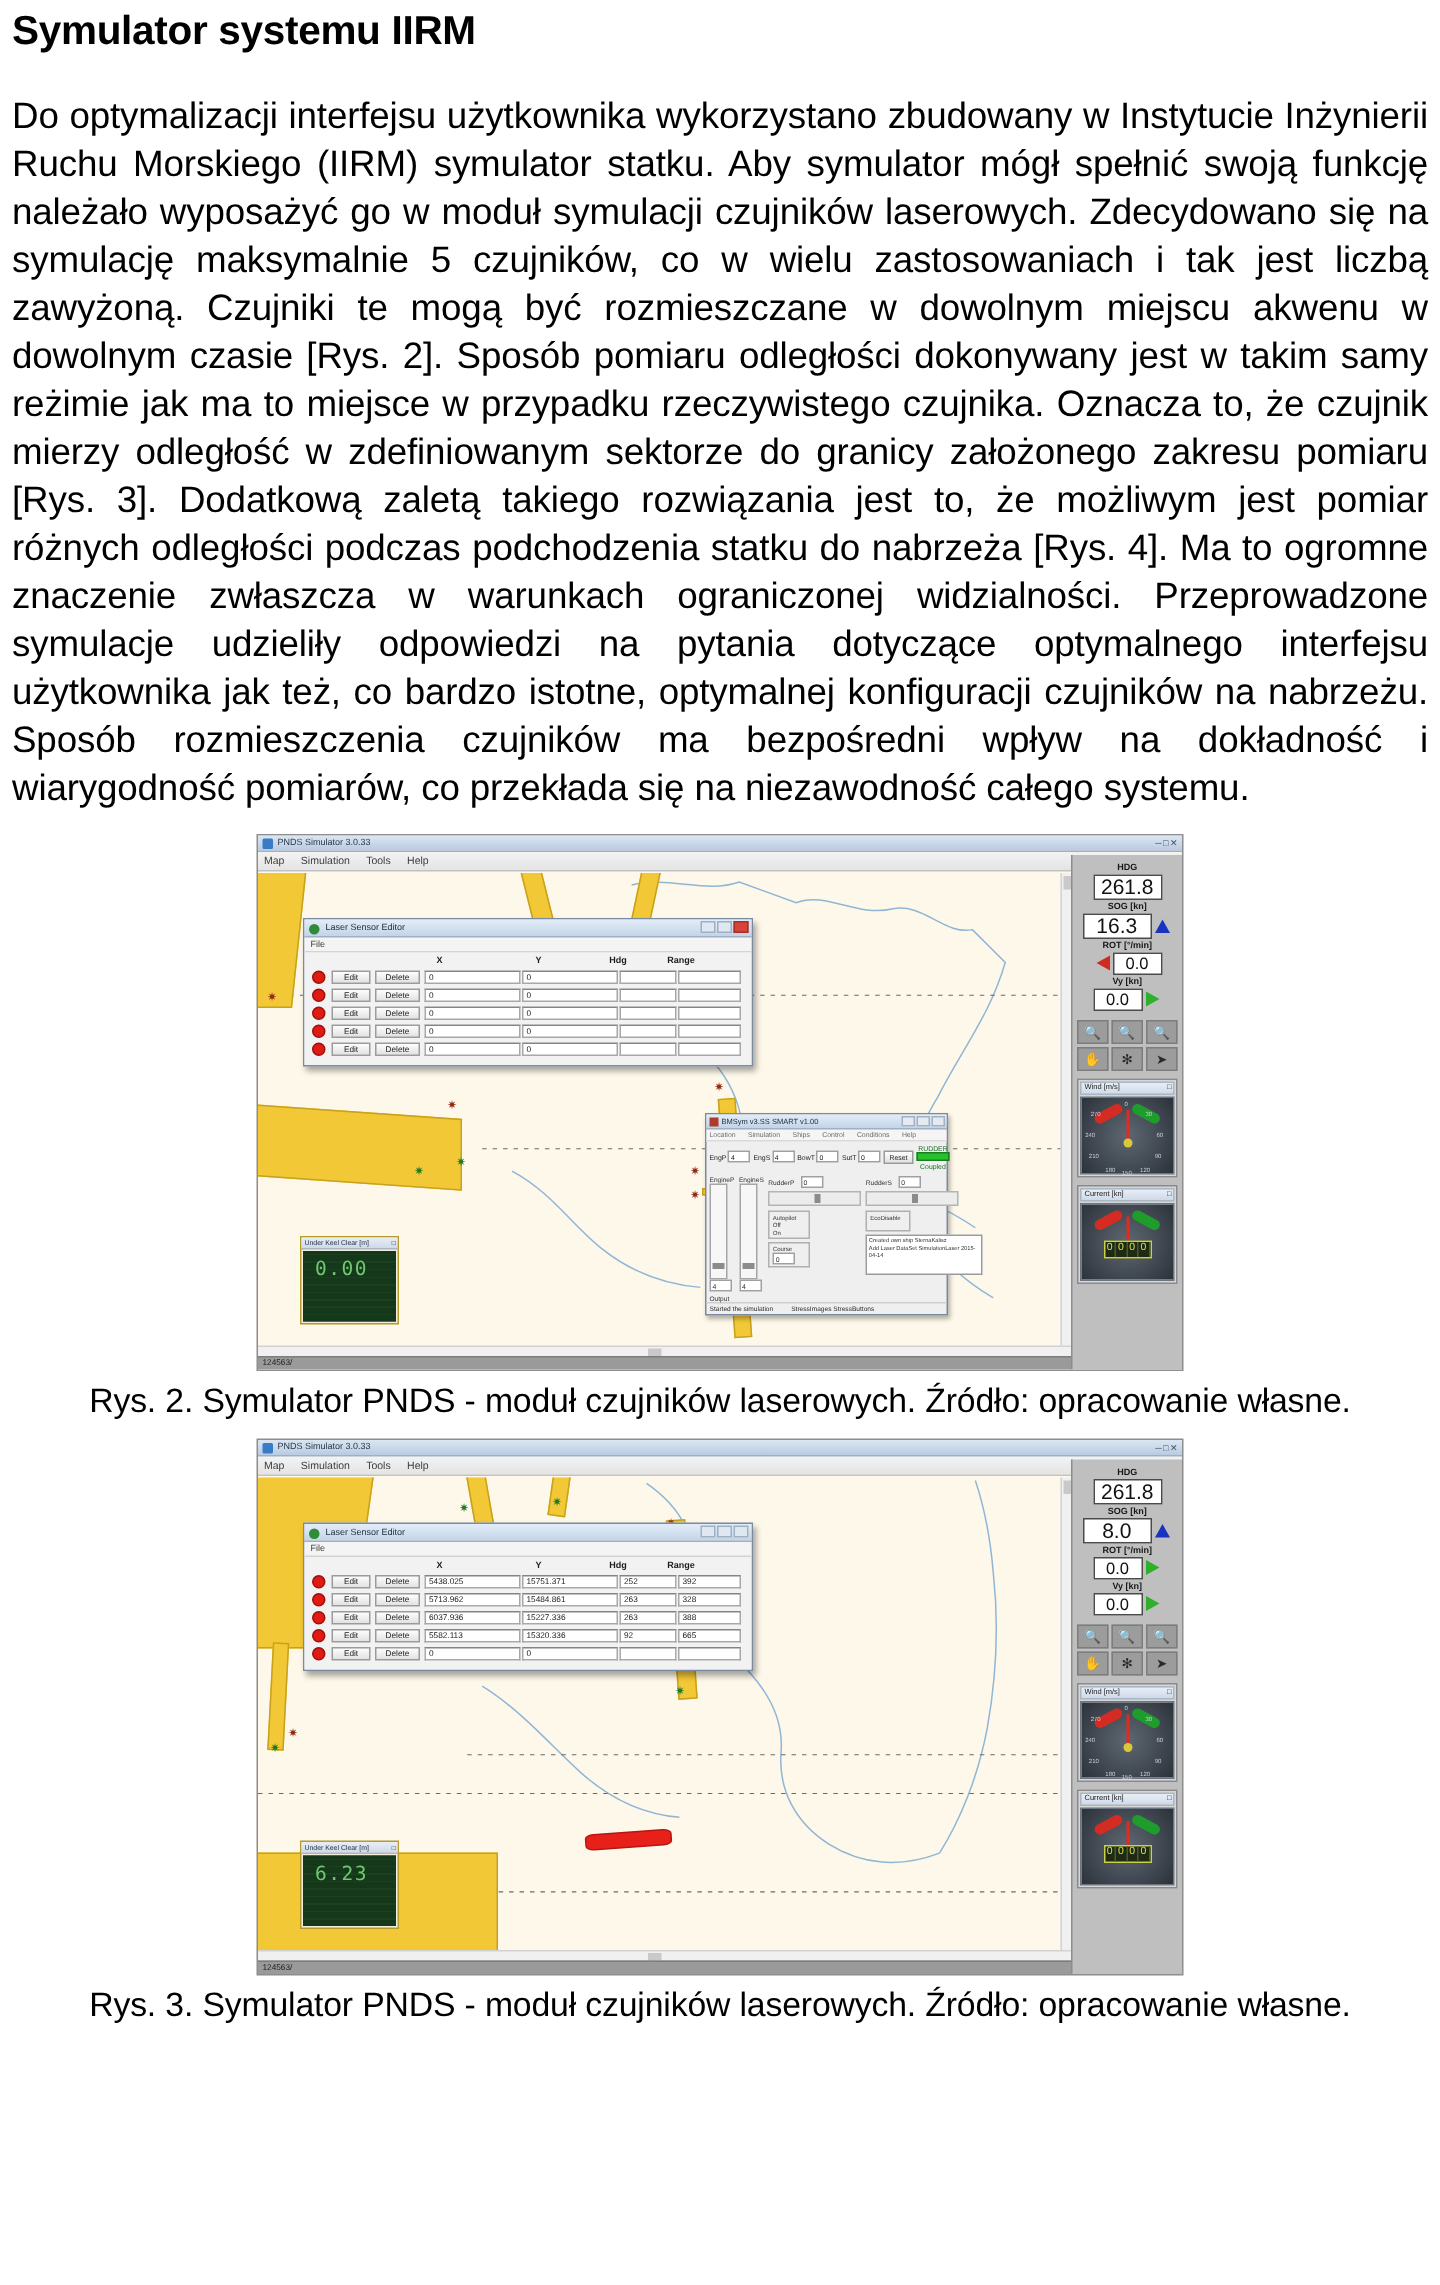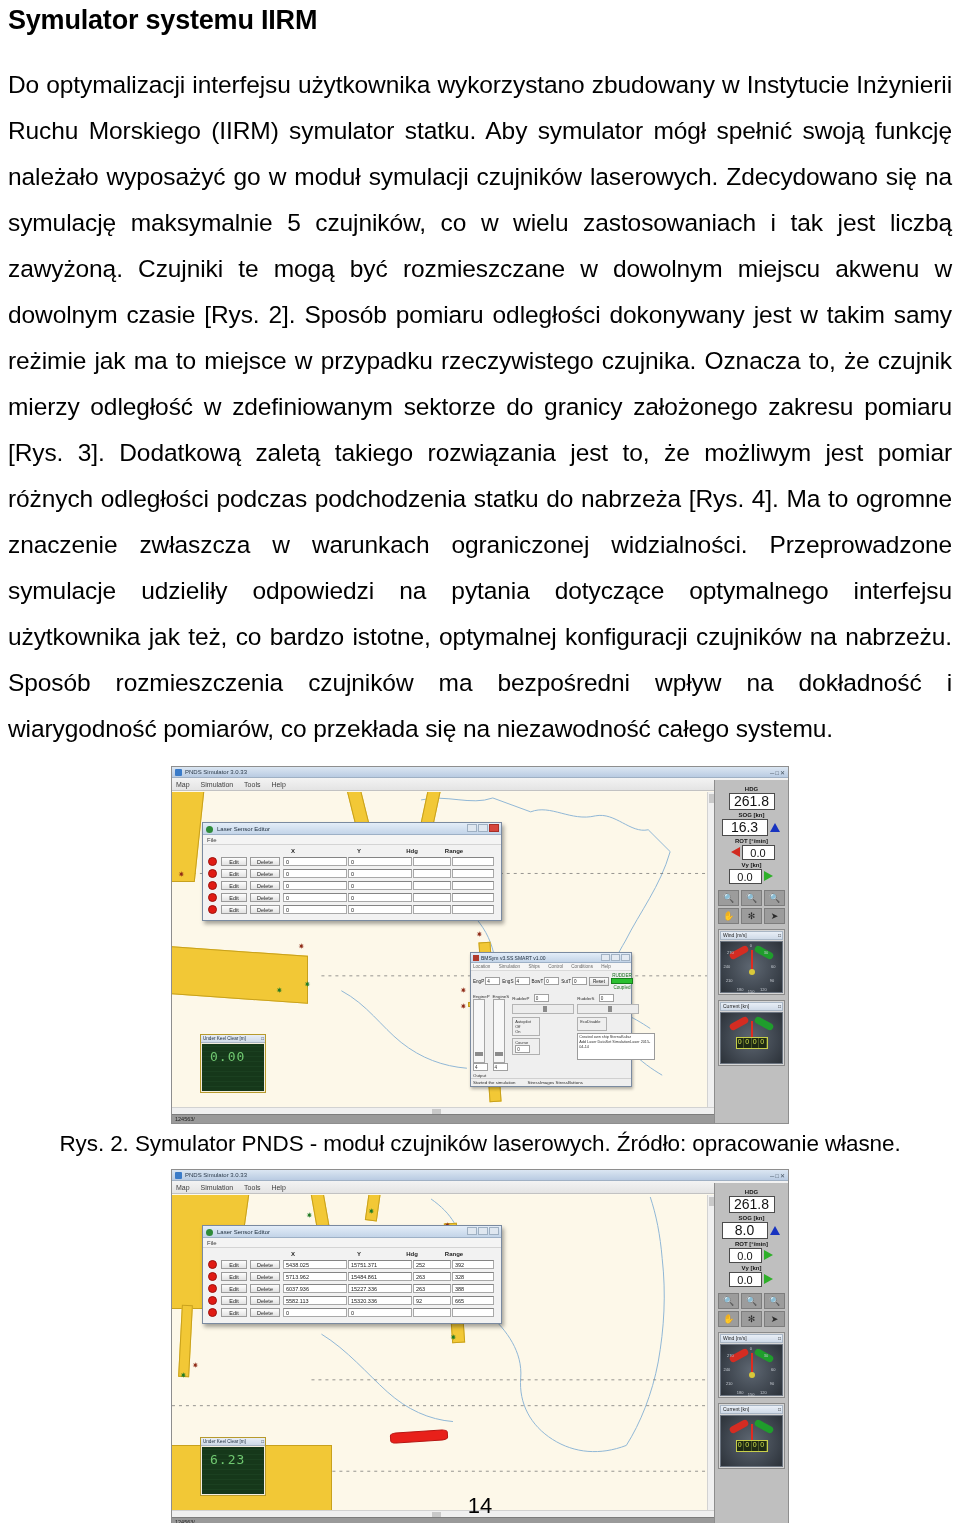--- a/index.html
+++ b/index.html
@@ -15,21 +15,21 @@
   .page { position:relative; width:960px; height:1523px; padding:0 8px; }
 
   h1.doc-title {
     font-size:27px; font-weight:bold; margin:6px 0 0 0; letter-spacing:-0.2px;
     line-height:1.1;
   }
 
   .body-text {
     margin-top:26px;
     font-size:24.5px;
-    line-height:46px;
+    line-height:32px;
     text-align:justify;
     text-justify:inter-word;
     letter-spacing:-0.1px;
   }
   .body-text p { margin:0; }
 
   
   .figure { position:relative; margin:0 auto; }
   .fig-caption {
     text-align:center; font-size:22.5px; margin-top:7px; letter-spacing:-0.1px;
@@ -789,16 +789,16 @@
                 <i>0</i>
                 <i>0</i>
                 <i>0</i>
                 <i>0</i>
               </span>
           </div>
         </div>
       </div>
     </div>
 
+    <div class="fig-caption">Rys. 3. Symulator PNDS - moduł czujników laserowych. Źródło: opracowanie własne.</div>
   </div>
 
-  <div class="page-number">14</div>
 </div>
 
 </body></html>

